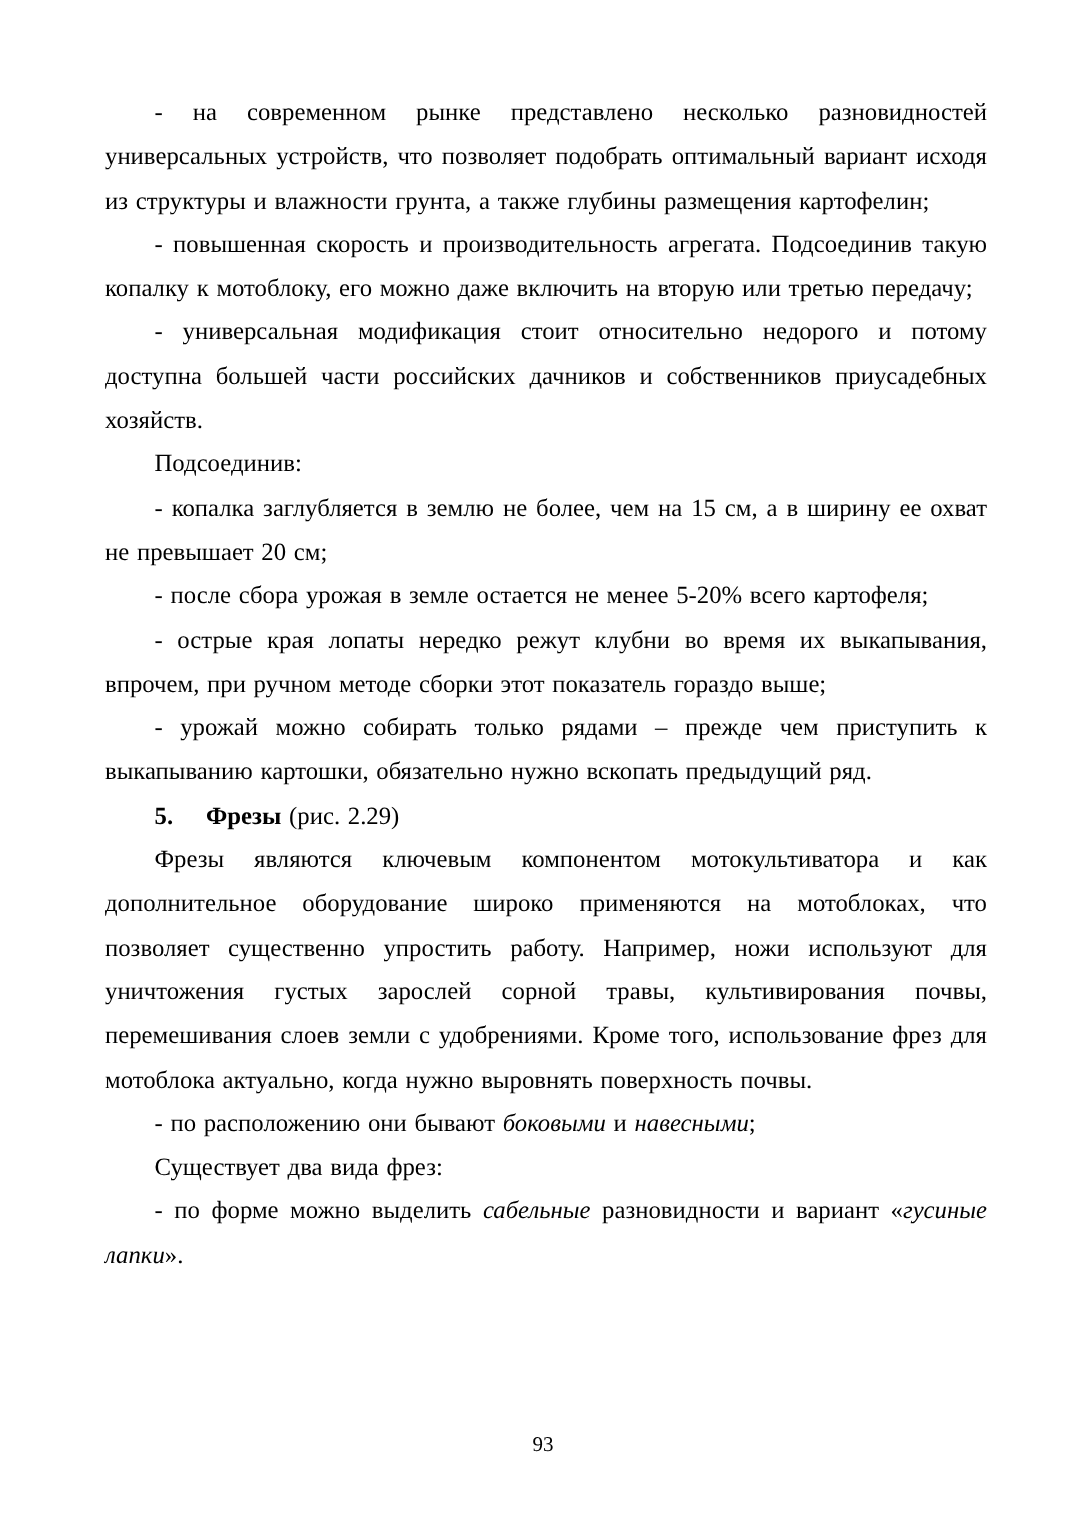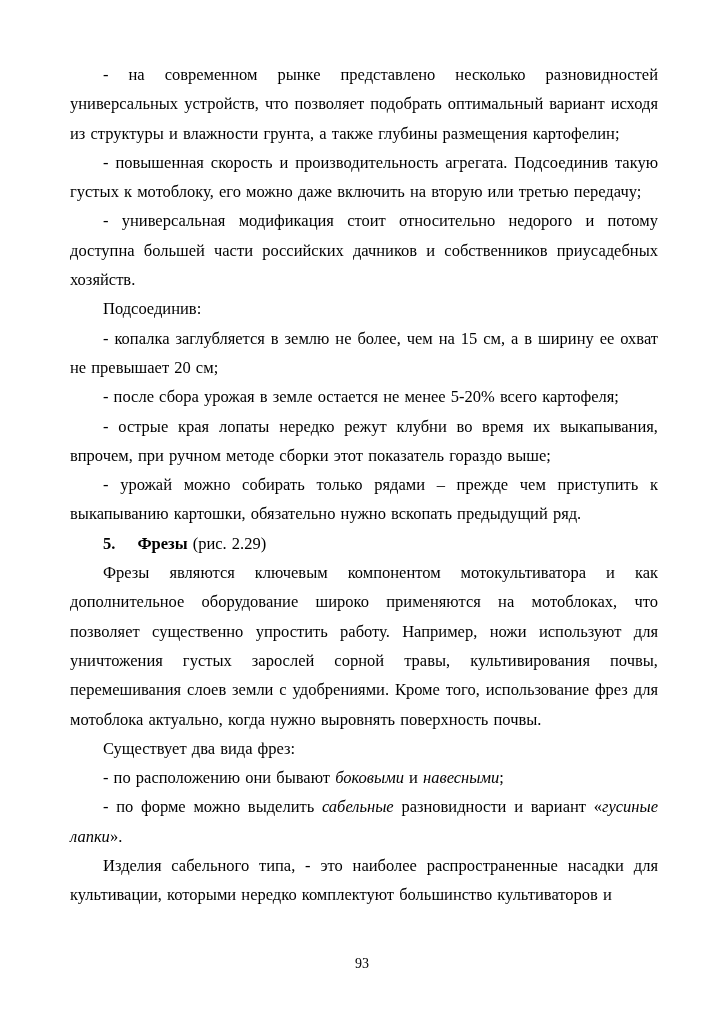--- a/index.html
+++ b/index.html
@@ -45,28 +45,27 @@
     color: #000000;
     margin-top: 47px;
   }
 </style>
 </head>
 <body>
 
 <div class="page">
   <div class="content">
       <p class="para"><span>- на современном рынке представлено несколько разновидностей универсальных устройств, что позволяет подобрать оптимальный вариант исходя из структуры и влажности грунта, а также глубины размещения картофелин;</span></p>
-      <p class="para"><span>- повышенная скорость и производительность агрегата. Подсоединив такую густых к мотоблоку, его можно даже включить на вторую или третью передачу;</span></p>
+      <p class="para"><span>- повышенная скорость и производительность агрегата. Подсоединив такую копалку к мотоблоку, его можно даже включить на вторую или третью передачу;</span></p>
       <p class="para"><span>- универсальная модификация стоит относительно недорого и потому доступна большей части российских дачников и собственников приусадебных хозяйств.</span></p>
       <p class="para"><span>Подсоединив:</span></p>
       <p class="para"><span>- копалка заглубляется в землю не более, чем на 15 см, а в ширину ее охват не превышает 20 см;</span></p>
       <p class="para"><span>- после сбора урожая в земле остается не менее 5-20% всего картофеля;</span></p>
       <p class="para"><span>- острые края лопаты нередко режут клубни во время их выкапывания, впрочем, при ручном методе сборки этот показатель гораздо выше;</span></p>
       <p class="para"><span>- урожай можно собирать только рядами – прежде чем приступить к выкапыванию картошки, обязательно нужно вскопать предыдущий ряд.</span></p>
       <p class="para"><span class="bold">5.</span><span class="tab"></span><span class="bold">Фрезы</span><span> (рис. 2.29)</span></p>
       <p class="para"><span>Фрезы являются ключевым компонентом мотокультиватора и как дополнительное оборудование широко применяются на мотоблоках, что позволяет существенно упростить работу. Например, ножи используют для уничтожения густых зарослей сорной травы, культивирования почвы, перемешивания слоев земли с удобрениями. Кроме того, использование фрез для мотоблока актуально, когда нужно выровнять поверхность почвы.</span></p>
+      <p class="para"><span>- по расположению они бывают </span><span class="italic">боковыми</span><span> и </span><span class="italic">навесными</span><span>;</span></p>
       <p class="para"><span>Существует два вида фрез:</span></p>
-      <p class="para"><span>- по расположению они бывают </span><span class="italic">боковыми</span><span> и </span><span class="italic">навесными</span><span>;</span></p>
       <p class="para"><span>- по форме можно выделить </span><span class="italic">сабельные</span><span> разновидности и вариант «</span><span class="italic">гусиные лапки</span><span>».</span></p>
-      <p class="para"><span>Изделия сабельного типа, - это наиболее распространенные насадки для культивации, которыми нередко комплектуют большинство культиваторов и</span></p>
     </div>
   <div class="page-number">93</div>
 </div>
 
 </body></html>

